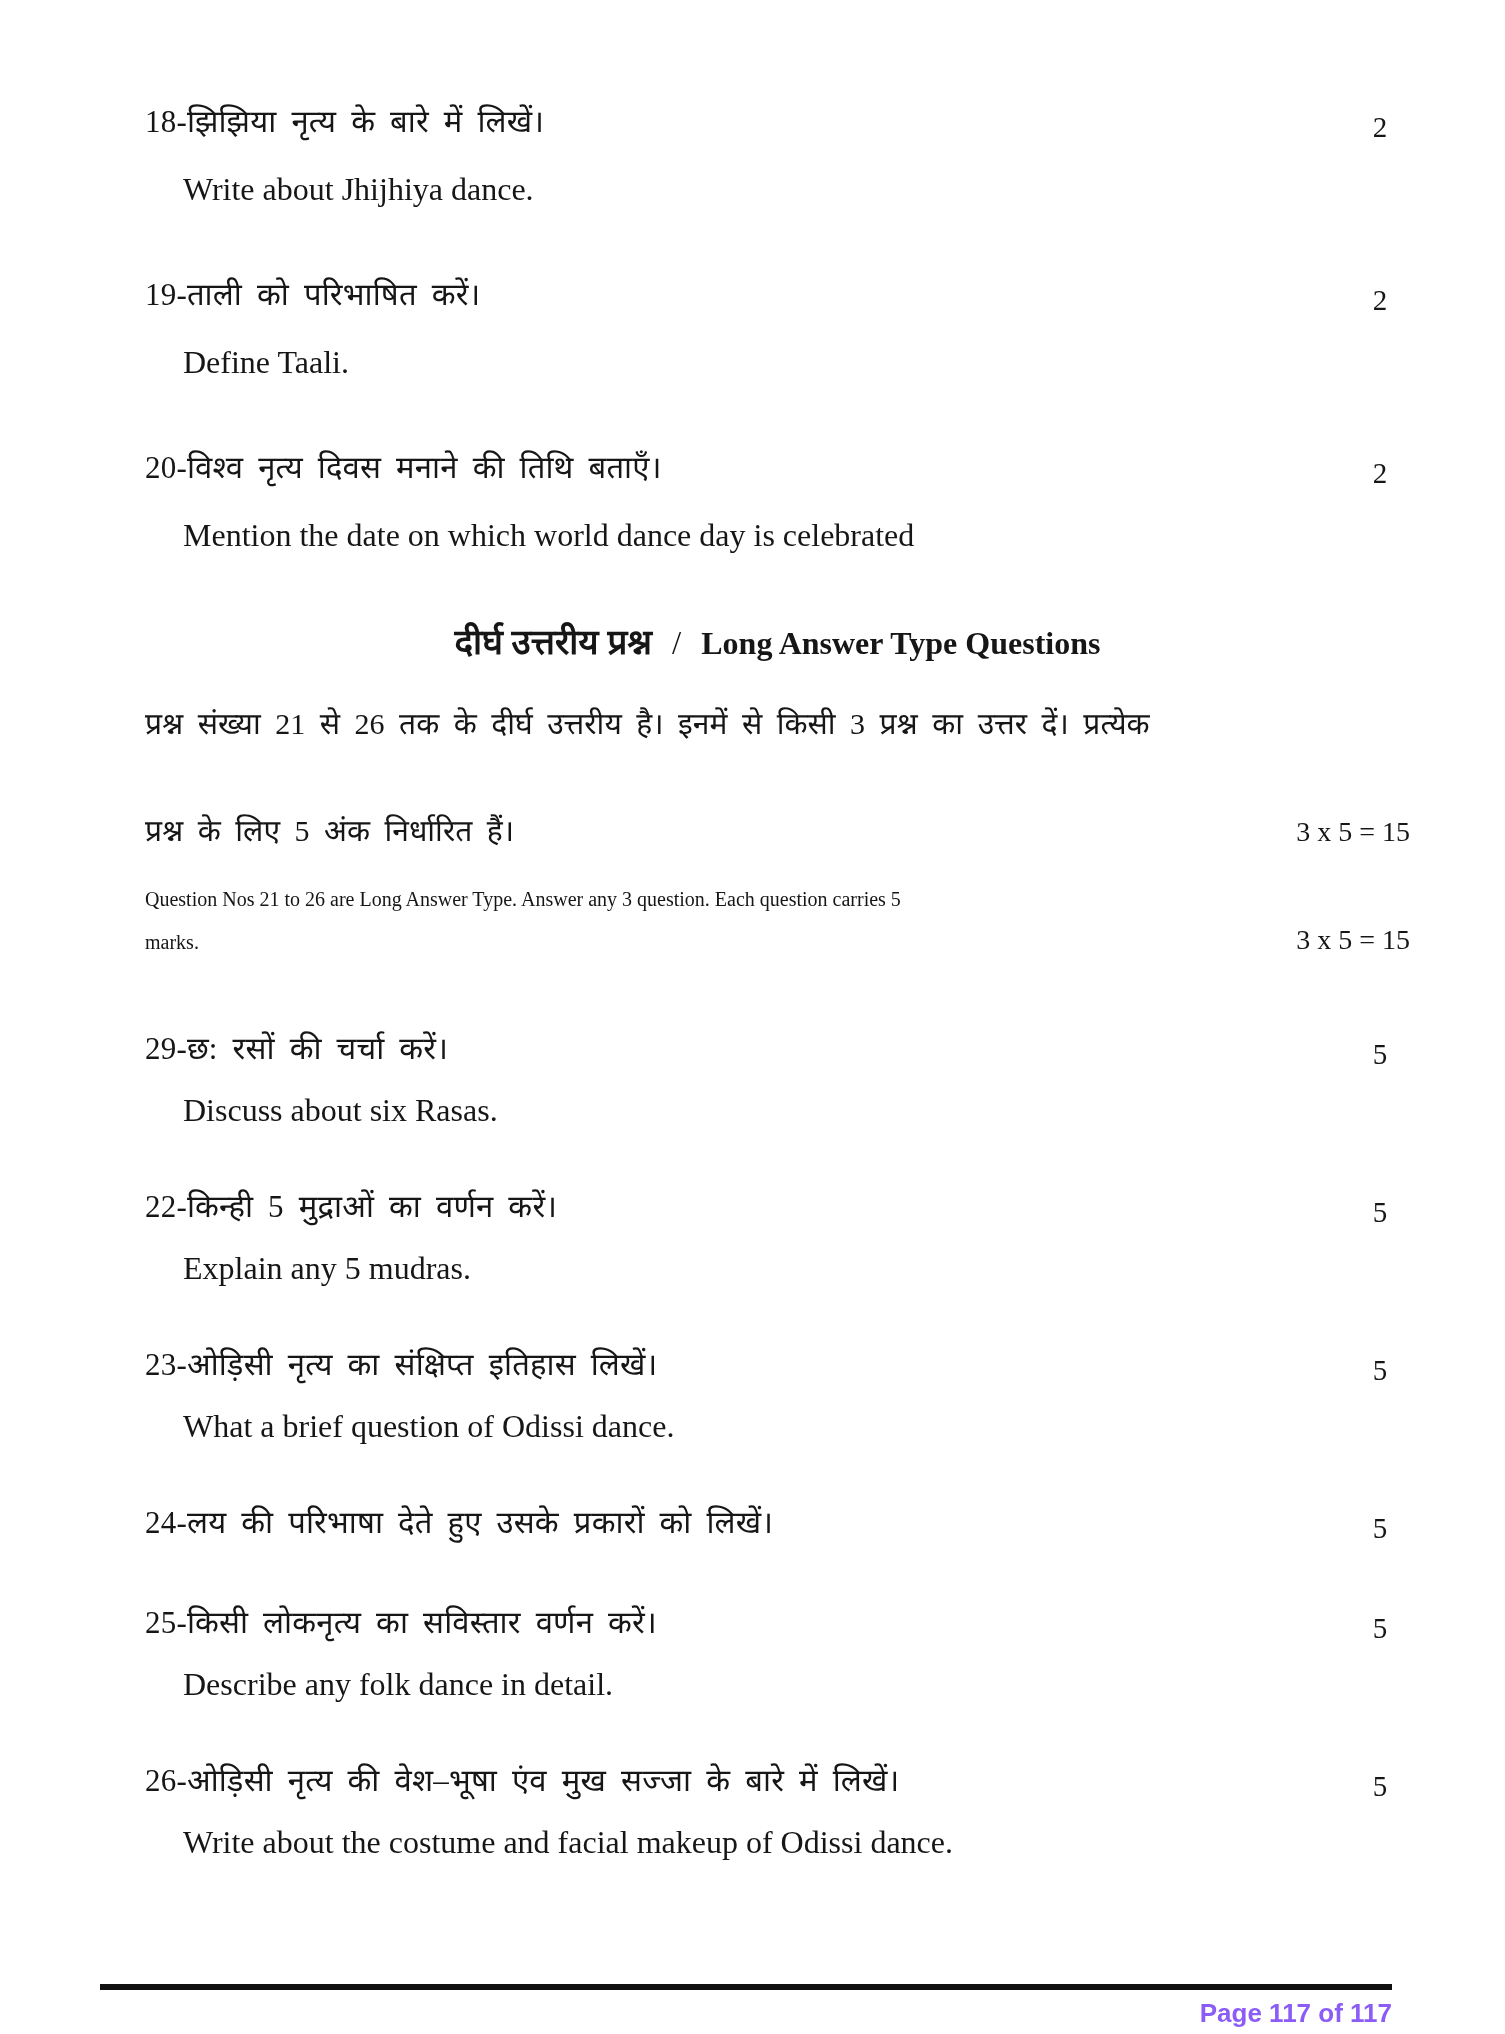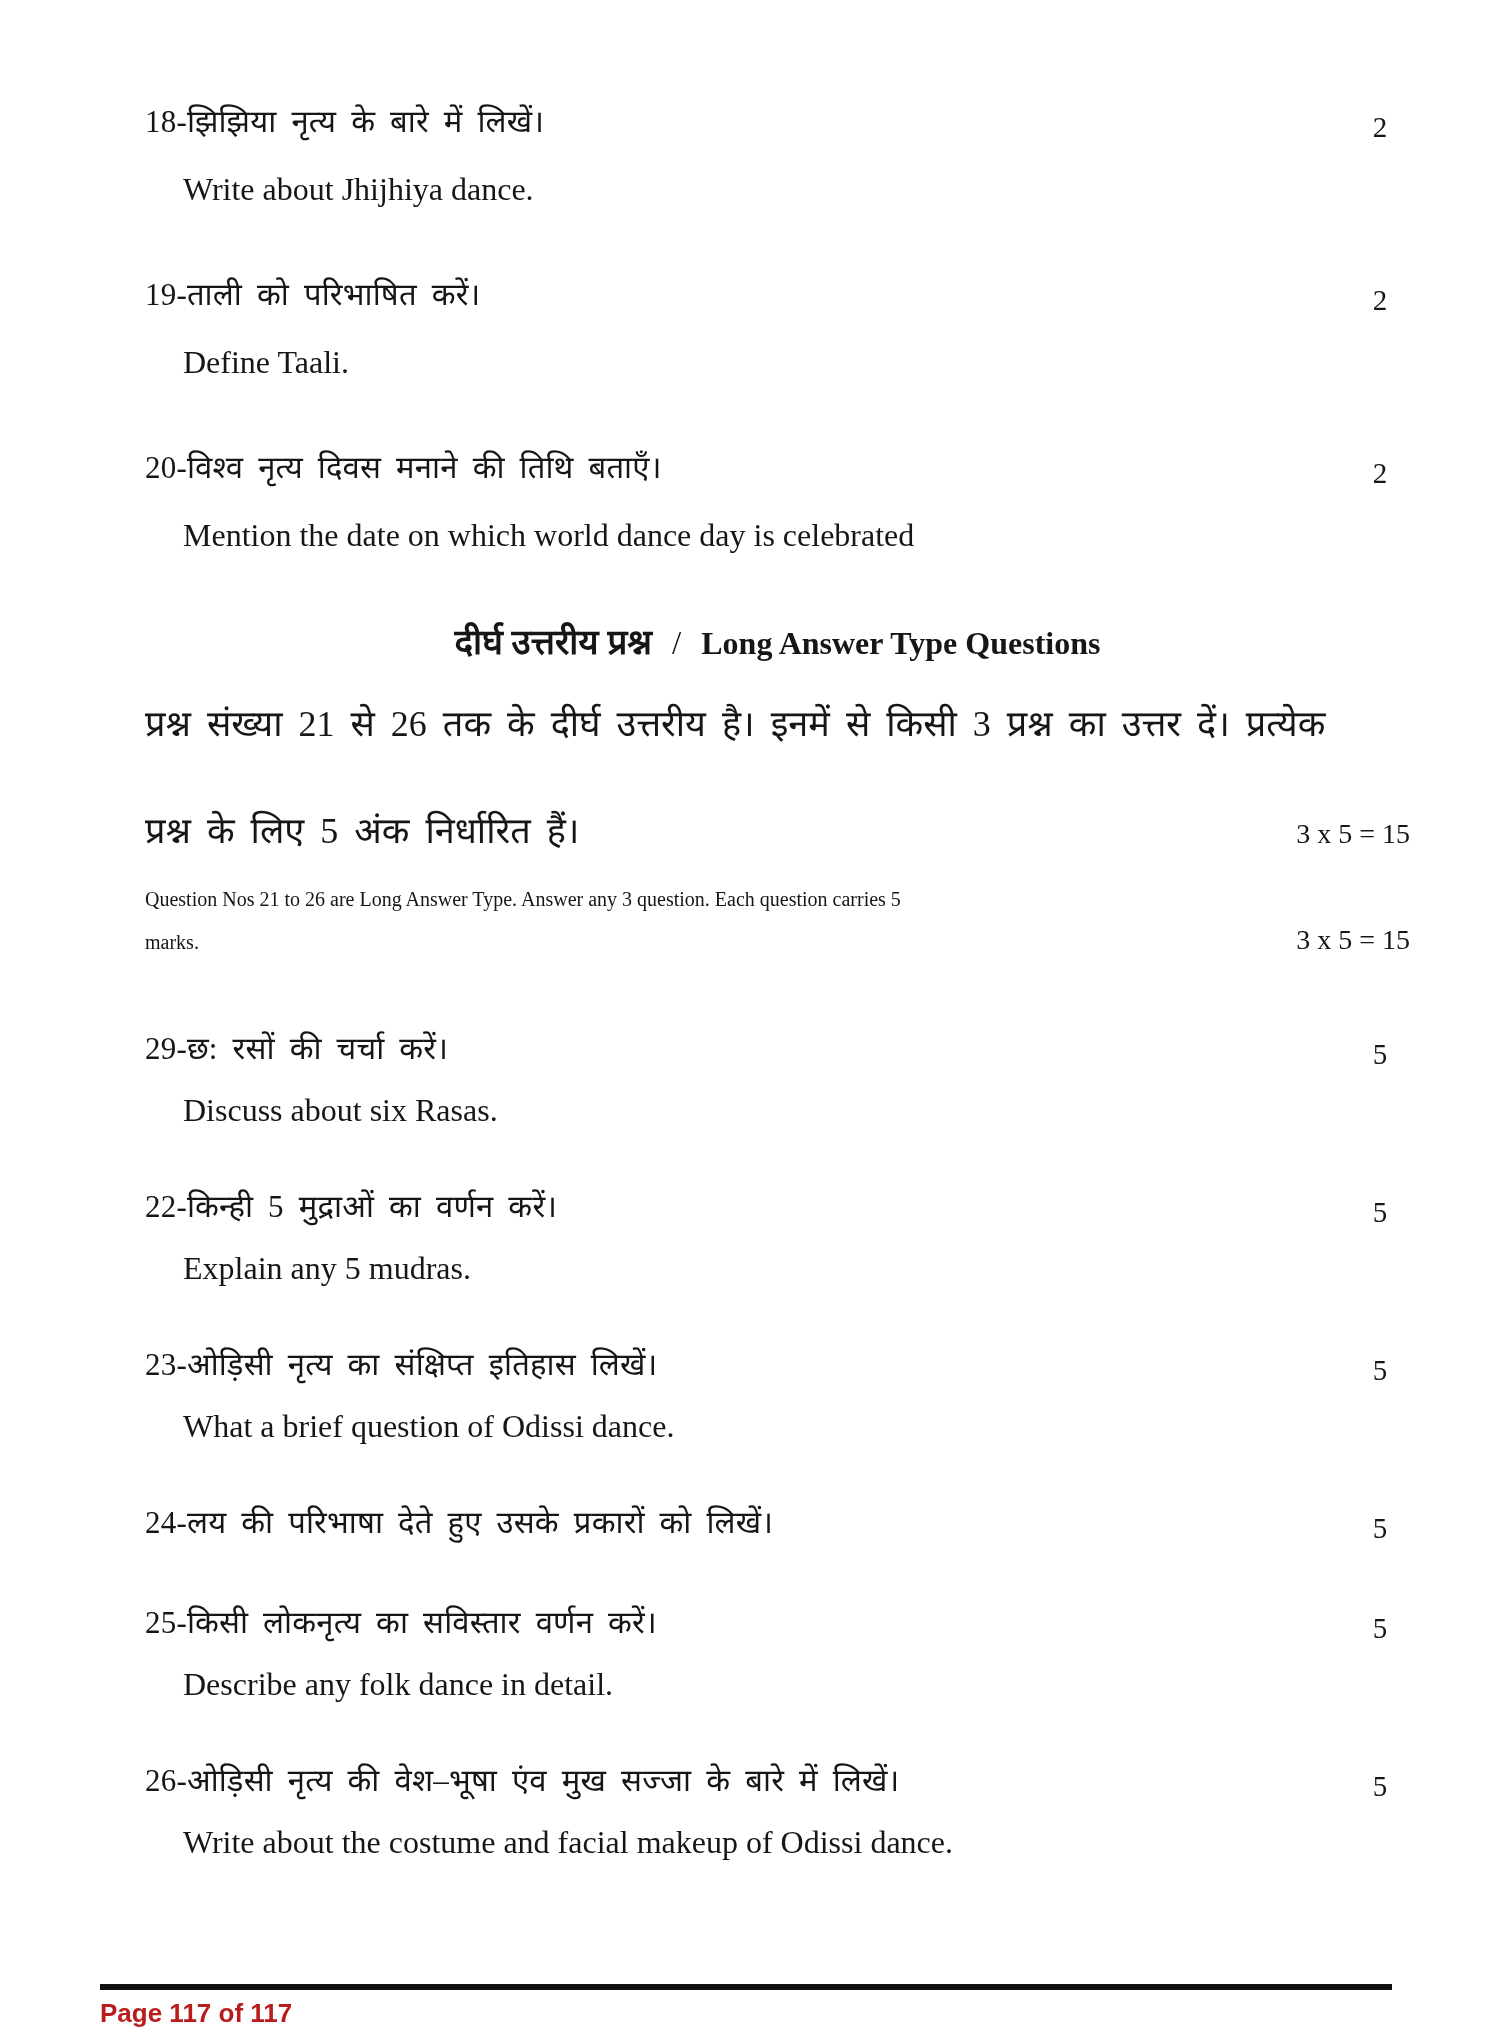--- a/index.html
+++ b/index.html
@@ -30,44 +30,44 @@
     line-height: 48px;
     margin-top: 0;
   }
   .heading .h-hi { font-size: 35px; }
   .heading .h-sep { font-size: 33px; font-weight: normal; margin: 0 14px; }
   .heading .h-en { font-size: 32px; }
 
   
   .instr { margin-top: 22px; }
   .instr-line { display: flex; justify-content: space-between; align-items: baseline; }
-  .i-hindi { font-size: 36px; line-height: 44px; word-spacing: 7px; margin-top: 32px; }
+  .i-hindi { font-size: 30px; line-height: 44px; word-spacing: 7px; margin-top: 32px; }
   .i-hindi-2 { margin-top: 31px; gap: 7px; }
   .i-eng { font-size: 20px; line-height: 40px; }
   .i-eng-1 { margin-top: 26px; }
   .i-eng-2 { margin-top: 3px; }
   .total { font-size: 28px; flex: none; padding-left: 20px; }
 
   .long-section { margin-top: 65px; }
 
   
   .footer {
     position: absolute;
     top: 1984px;
     left: 100px;
     right: 113px;
     border-top: 6px solid #101010;
   }
   .footer-text {
-    text-align: left;
+    text-align: right;
     font-family: "Liberation Sans", "DejaVu Sans", sans-serif;
     font-weight: bold;
     font-size: 26px;
     margin-top: 8px;
-    color: #b91c1c;
+    color: #8b5cf6;
   }
 </style>
 </head>
 <body>
 
 <div class="content">
 
   <section>
 
     <div class="q">

